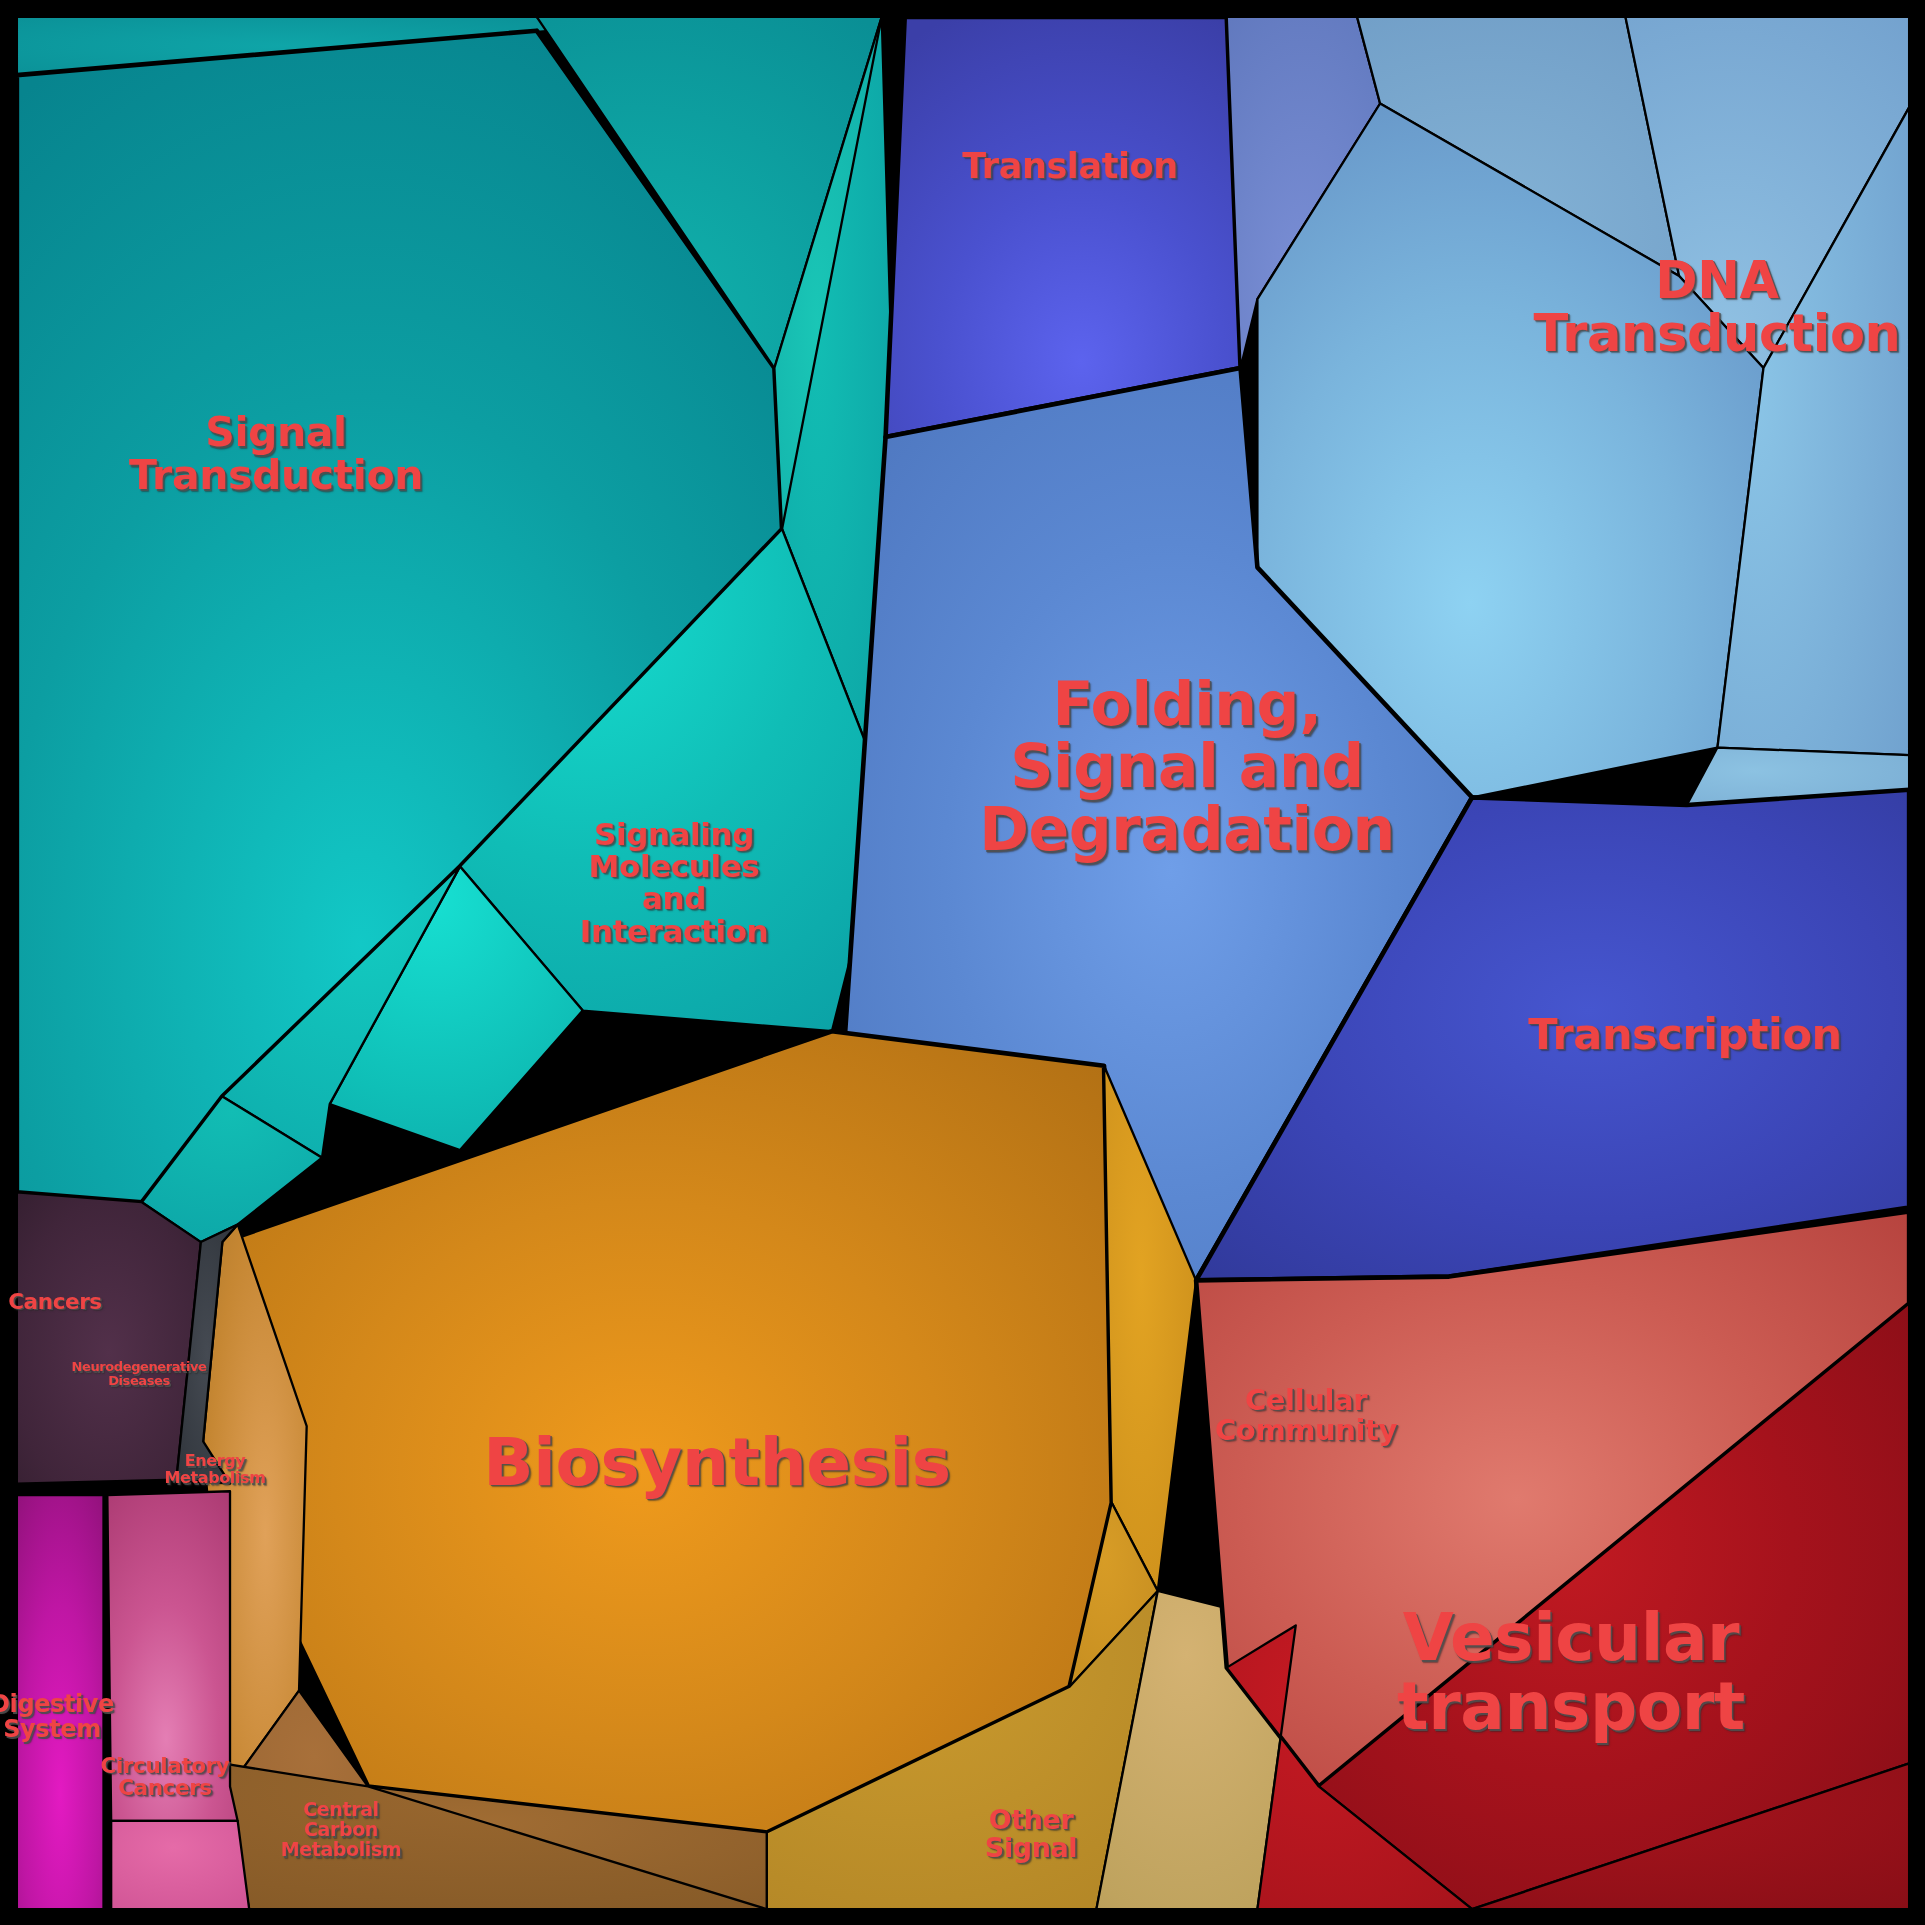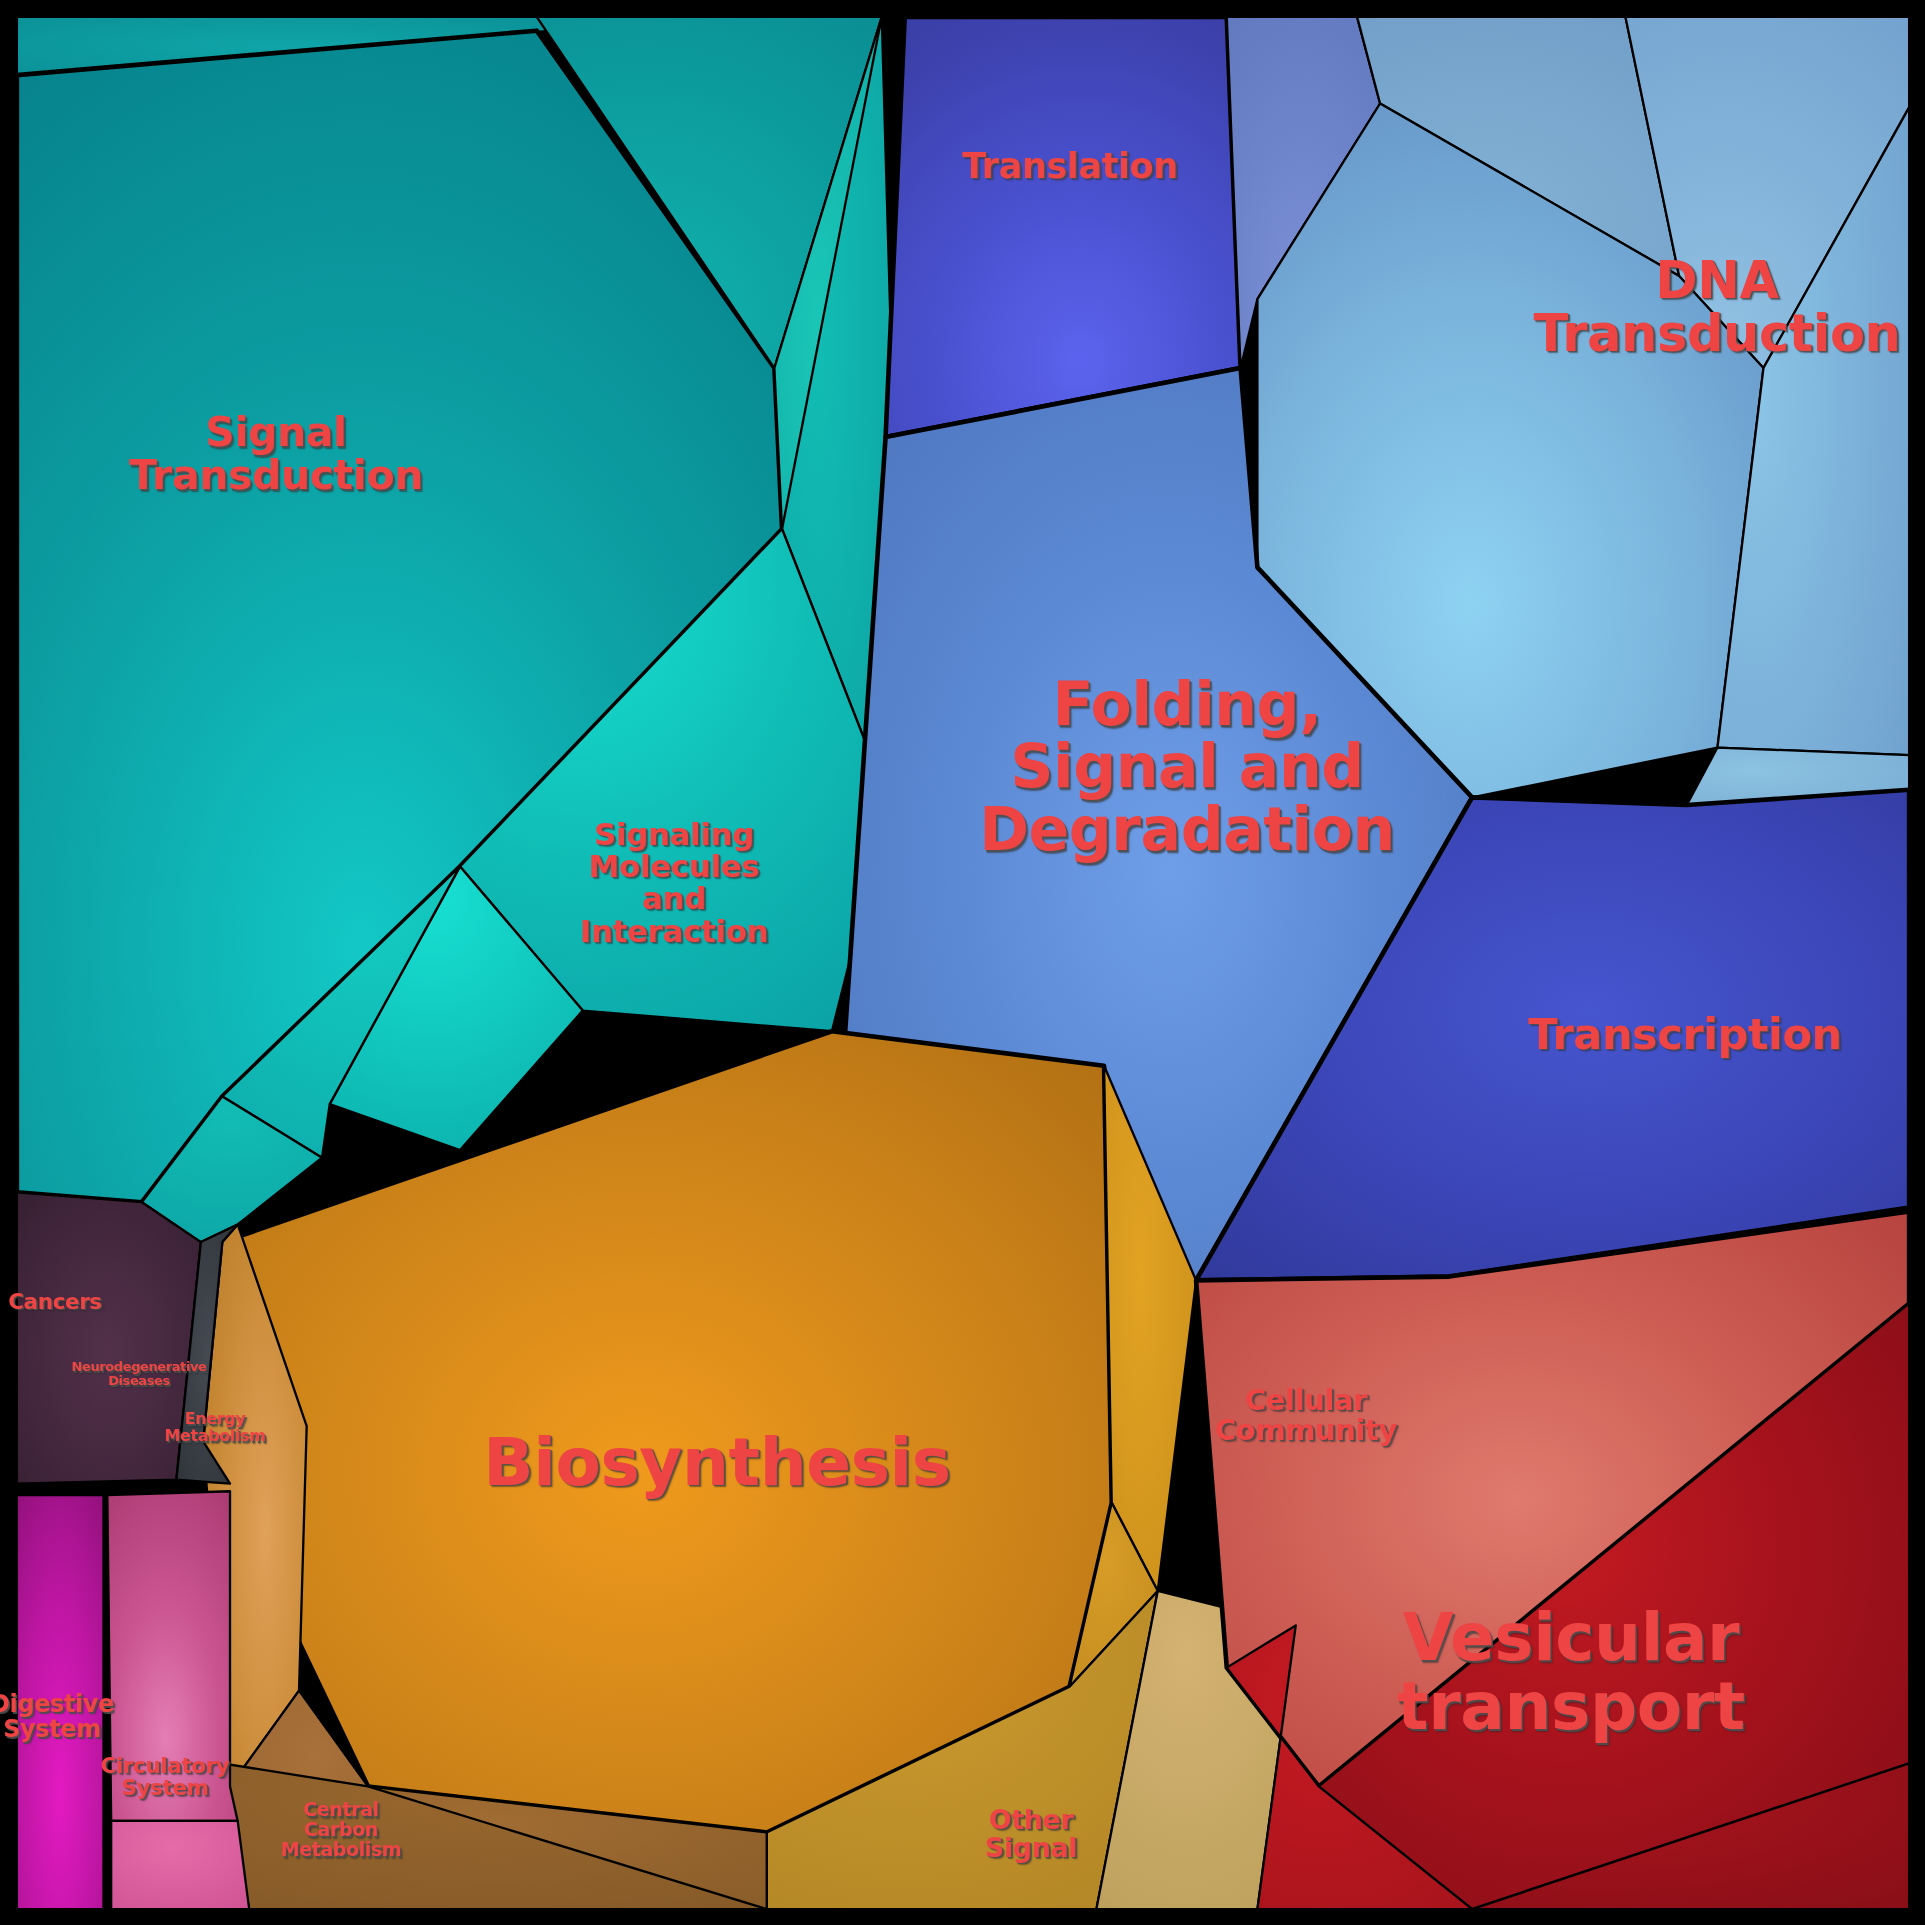--- a/index.html
+++ b/index.html
@@ -276,26 +276,26 @@
 Degradation</div>
       <div class="lbl" style="left: 1685px; top: 1034px; font-size: 43px;">Transcription</div>
       <div class="lbl" style="left: 717px; top: 1463px; font-size: 66px;">Biosynthesis</div>
       <div class="lbl" style="left: 1306px; top: 1415px; font-size: 29px;">Cellular
 Community</div>
       <div class="lbl" style="left: 1571px; top: 1673px; font-size: 66px;">Vesicular
 transport</div>
       <div class="lbl" style="left: 55px; top: 1302px; font-size: 21.5px;">Cancers</div>
       <div class="lbl" style="left: 139px; top: 1374px; font-size: 13px;">Neurodegenerative
 Diseases</div>
-      <div class="lbl" style="left: 215px; top: 1428px; font-size: 16px;">Energy
+      <div class="lbl" style="left: 215px; top: 1470px; font-size: 16px;">Energy
 Metabolism</div>
       <div class="lbl" style="left: 52px; top: 1717px; font-size: 24px;">Digestive
 System</div>
       <div class="lbl" style="left: 165px; top: 1777px; font-size: 21.5px;">Circulatory
-System</div>
+Cancers</div>
       <div class="lbl" style="left: 341px; top: 1830px; font-size: 19px;">Central
 Carbon
 Metabolism</div>
       <div class="lbl" style="left: 1031px; top: 1834px; font-size: 27px;">Other
 Signal</div>
     </div>
 </div>
 
 
 </body></html>

